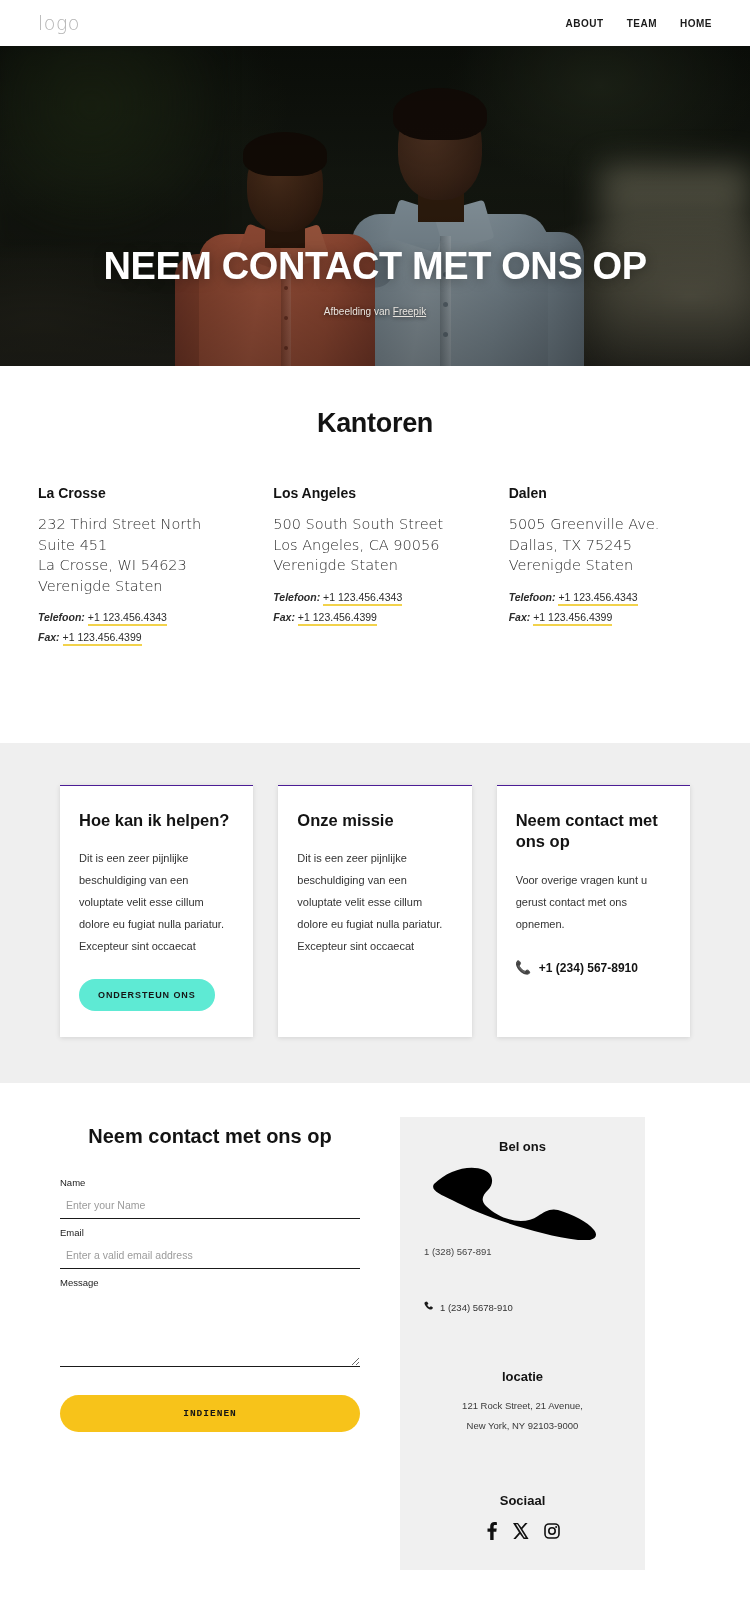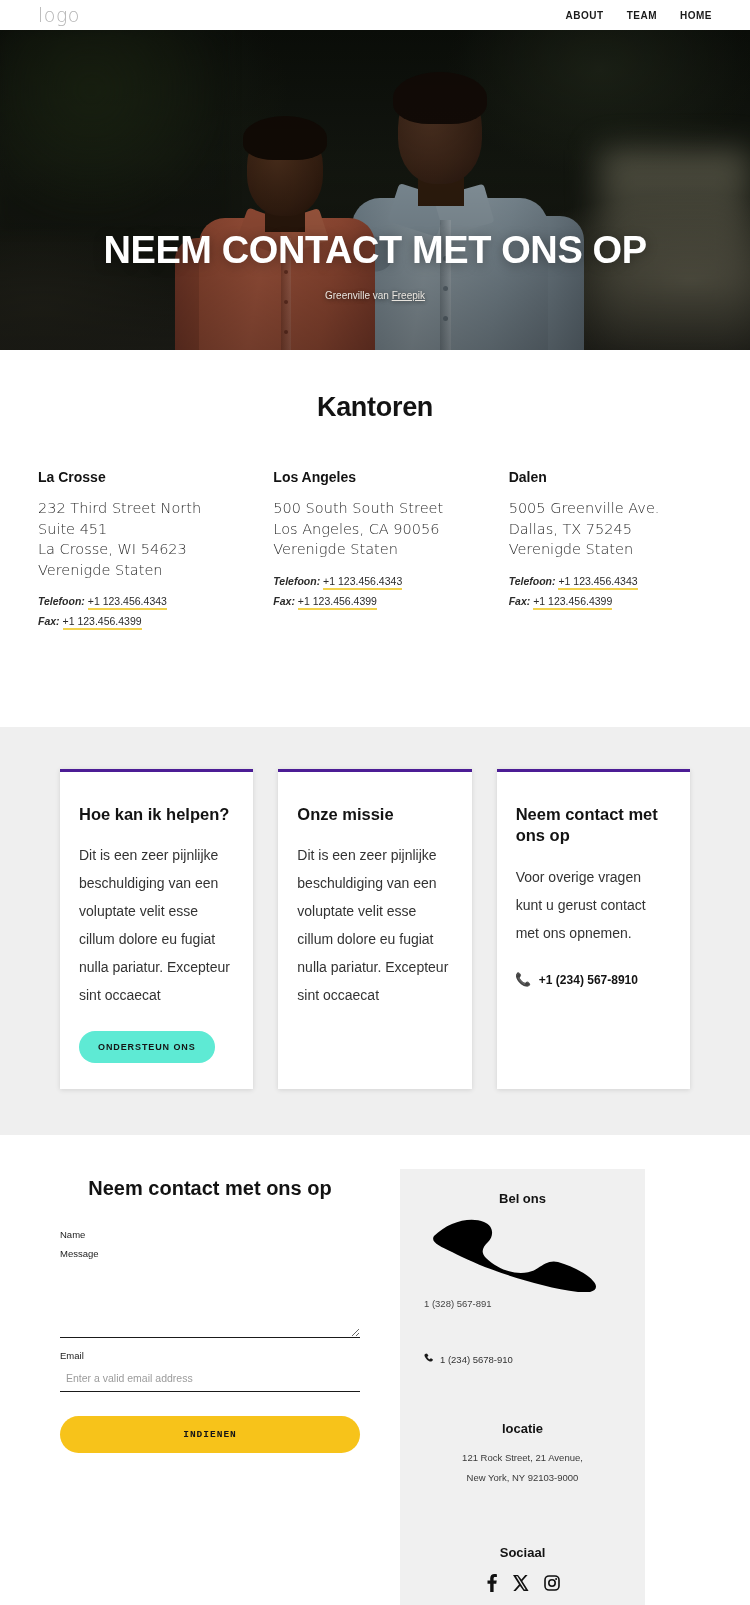--- a/index.html
+++ b/index.html
@@ -6,21 +6,21 @@
   html, body {
     width: 750px;
     background: #ffffff;
     font-family: "Liberation Sans", sans-serif;
     -webkit-font-smoothing: antialiased;
   }
   .page { width: 750px; position: relative; overflow: hidden; }
 
   
   .header {
-    height: 30px;
+    height: 46px;
     background: #ffffff;
     display: flex;
     align-items: center;
     justify-content: space-between;
     padding: 0 38px 0 38px;
   }
   .logo {
     font-family: "DejaVu Sans", sans-serif;
     font-size: 19px;
     color: #b3b3b3;
@@ -229,34 +229,34 @@
   .cards {
     display: grid;
     grid-template-columns: repeat(3, 1fr);
     gap: 25px;
     max-width: 690px;
     margin: 0 auto;
     padding: 0 30px;
   }
   .card {
     background: #ffffff;
-    border-top: 3px solid #4c1d95;
-    padding: 32px 19px 26px;
+    border-top: 1px solid #4c1d95;
+    padding: 24px 19px 26px;
     min-height: 240px;
     box-shadow: 0 1px 5px rgba(0,0,0,.12);
   }
   .card h3 {
     font-size: 16.5px;
     font-weight: bold;
     color: #131313;
     line-height: 1.28;
     margin-bottom: 16px;
   }
   .card p {
-    font-size: 14px;
+    font-size: 11px;
     line-height: 2.0;
     color: #333333;
   }
   .card-btn {
     display: inline-block;
     margin-top: 22px;
     background: #5eead4;
     color: #161616;
     border: none;
     border-radius: 22px;
@@ -440,21 +440,21 @@
         <div class="boy-head"></div>
         <div class="boy-hair"></div>
       </div>
 
       <div class="hero-shade"></div>
     </div>
 
     <div class="hero-inner">
       <h1 class="hero-title">NEEM CONTACT MET ONS OP</h1>
       <div class="hero-caption">
-        <span>Greenville van </span><a href="#">Freepik</a>
+        <span>Afbeelding van </span><a href="#">Freepik</a>
       </div>
     </div>
   </div>
 
   <div class="offices">
     <h2 class="section-title">Kantoren</h2>
     <div class="offices-grid">
 
       <div class="office">
         <h3>La Crosse</h3>
@@ -531,30 +531,31 @@
   </div>
 
   <div class="contact">
     <div class="contact-wrap">
 
       <div class="form-col">
         <h2 class="form-title">Neem contact met ons op</h2>
 
         <div class="field">
           <label>Name</label>
+          <input type="text" placeholder="Enter your Name" style="">
+        </div>
+
+        <div class="field">
+          <label>Email</label>
+          <input type="text" placeholder="Enter a valid email address" style="">
         </div>
 
         <div class="field">
           <label>Message</label>
           <textarea placeholder="" style=""></textarea>
-        </div>
-
-        <div class="field">
-          <label>Email</label>
-          <input type="text" placeholder="Enter a valid email address" style="">
         </div>
 
         <button class="submit-btn">INDIENEN</button>
       </div>
 
       <div class="info-col">
         <div class="info-title">Bel ons</div>
 
         <svg class="big-phone-icon" width="190" height="80" viewBox="0 0 190 80">
           <path fill="#000000" d="M6 24 C20 10 42 4 56 10 C66 14 66 24 60 30 C55 35 52 40 58 46

